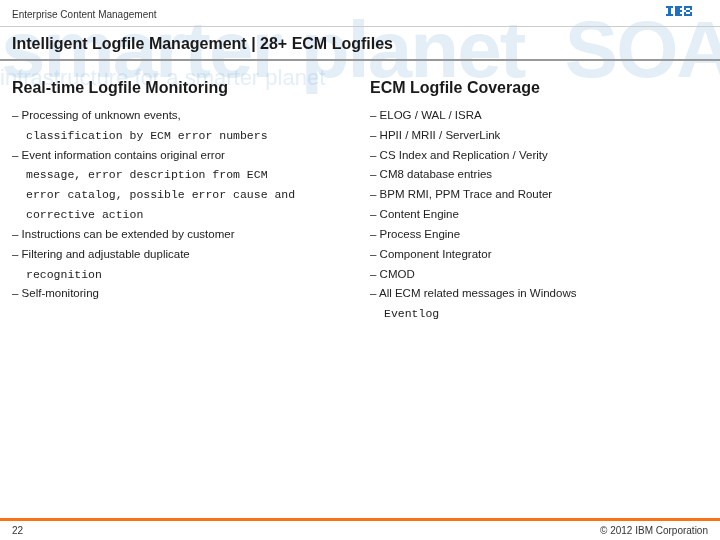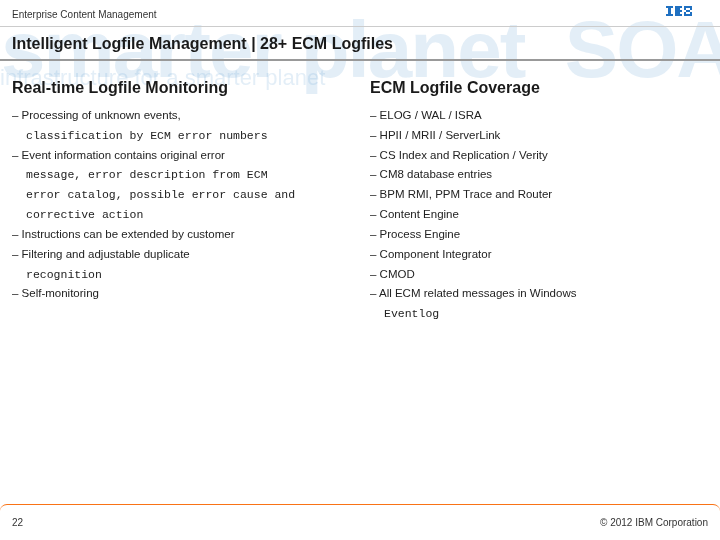--- a/index.html
+++ b/index.html
@@ -127,23 +127,22 @@
     .right-col {
       flex: 1;
       min-width: 0;
     }
 
     
     .footer {
       display: flex;
       justify-content: space-between;
       align-items: center;
-      padding: 12px 12px;
-      border-top: 1px solid #f97316;
-      border-radius: 7px;
+      padding: 4px 12px;
+      border-top: 3px solid #f97316;
     }
 
     .footer-page {
       font-size: 10px;
       color: #333;
     }
 
     .footer-copy {
       font-size: 10px;
       color: #333;

